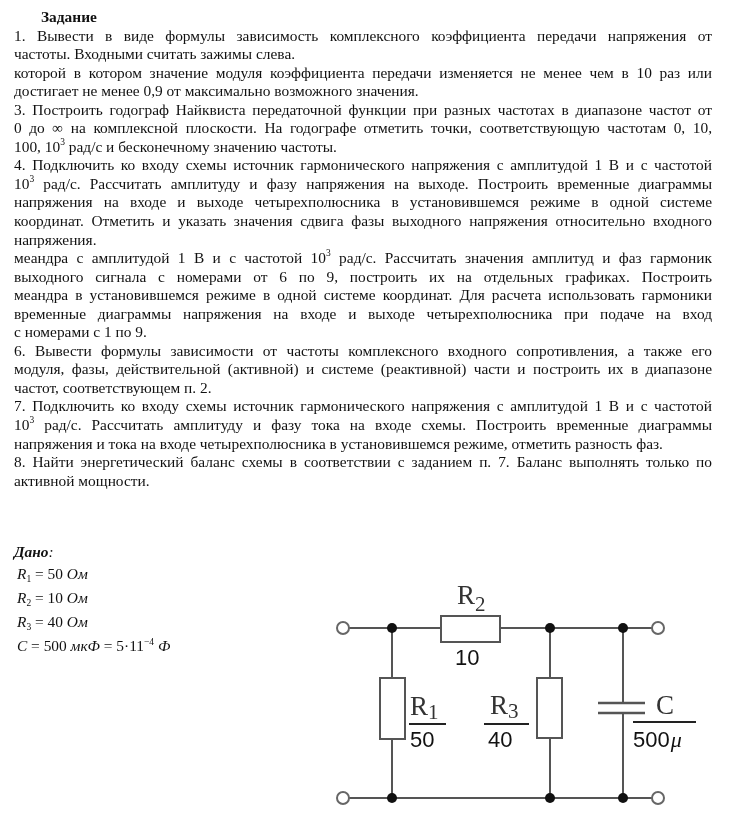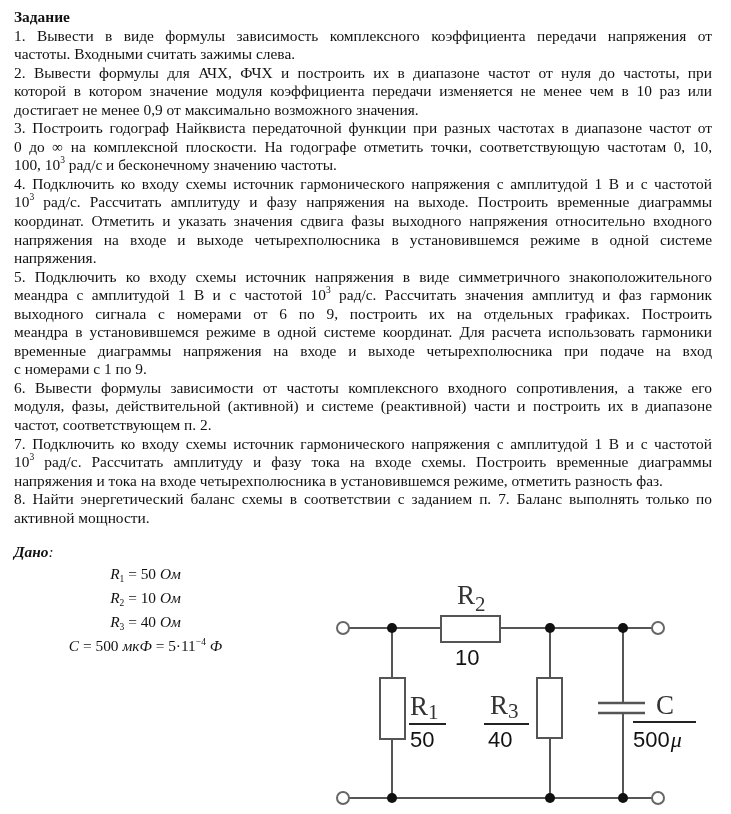--- a/index.html
+++ b/index.html
@@ -5,35 +5,35 @@
   html, body { margin: 0; padding: 0; background: #ffffff; }
   body {
     width: 731px; height: 814px; position: relative; overflow: hidden;
     font-family: "Liberation Serif", "DejaVu Serif", serif;
     color: #111111;
   }
   #task {
     position: absolute; left: 14px; top: 8px; width: 698px;
     font-size: 15.4px; line-height: 18.55px;
   }
-  .heading { font-weight: bold; display: block; height: 18.55px; }
+  .heading { font-weight: bold; display: block; height: 18.55px; margin-left: 27px; }
   .line {
     display: block; height: 18.55px; white-space: nowrap;
     text-align: justify; text-align-last: justify;
   }
   .line.last { text-align-last: left; }
   sup { font-size: 9.5px; line-height: 0; position: relative; top: -1px; vertical-align: super; }
 
   #given {
     position: absolute; left: 14px; top: 542px; width: 260px;
     font-size: 15.4px;
   }
   #given .g-head { font-weight: bold; height: 20px; line-height: 20px; font-style: italic; }
   #given .g-head .colon { font-weight: normal; }
-  #given .g-row { height: 24px; line-height: 24px; padding-left: 3px; white-space: nowrap; text-align: center; }
+  #given .g-row { height: 24px; line-height: 24px; padding-left: 3px; white-space: nowrap; }
   #given .it { font-style: italic; }
   #given sub { font-size: 9.5px; vertical-align: -3px; line-height: 0; }
   #given sup { font-size: 9.5px; vertical-align: 6px; line-height: 0; top: 0; }
 
   #circuit { position: absolute; left: 0; top: 0; width: 731px; height: 814px; pointer-events: none; }
   #circuit * { pointer-events: auto; }
   .wire { stroke: #555555; stroke-width: 2; fill: none; }
   .box { stroke: #555555; stroke-width: 2; fill: #ffffff; }
   .term { stroke: #666666; stroke-width: 2; fill: #ffffff; }
   .dot { fill: #111111; }
@@ -43,32 +43,30 @@
   .lbl-sans { font-family: "Liberation Sans", "DejaVu Sans", sans-serif; fill: #111111; }
 </style>
 </head>
 <body>
 
 <div id="task">
   <span class="heading">Задание</span>
   <div id="task-lines">
       <span class="line"><span>1. Вывести в виде формулы зависимость комплексного коэффициента передачи напряжения от</span></span>
       <span class="line last"><span>частоты. Входными считать зажимы слева.</span></span>
-      <span class="line"><span>2. Вывести формулы для АЧХ, ФЧХ и построить их в диапазоне частот от нуля до частоты, при</span></span>
       <span class="line"><span>которой в котором значение модуля коэффициента передачи изменяется не менее чем в 10 раз или</span></span>
       <span class="line last"><span>достигает не менее 0,9 от максимально возможного значения.</span></span>
       <span class="line"><span>3. Построить годограф Найквиста передаточной функции при разных частотах в диапазоне частот от</span></span>
       <span class="line"><span>0 до ∞ на комплексной плоскости. На годографе отметить точки, соответствующую частотам 0, 10,</span></span>
       <span class="line last"><span>100, 10</span><sup>3</sup><span> рад/с и бесконечному значению частоты.</span></span>
       <span class="line"><span>4. Подключить ко входу схемы источник гармонического напряжения с амплитудой 1 В и с частотой</span></span>
       <span class="line"><span>10</span><sup>3</sup><span> рад/с. Рассчитать амплитуду и фазу напряжения на выходе. Построить временные диаграммы</span></span>
+      <span class="line"><span>напряжения на входе и выходе четырехполюсника в установившемся режиме в одной системе</span></span>
       <span class="line"><span>координат. Отметить и указать значения сдвига фазы выходного напряжения относительно входного</span></span>
-      <span class="line"><span>напряжения на входе и выходе четырехполюсника в установившемся режиме в одной системе</span></span>
       <span class="line last"><span>напряжения.</span></span>
-      <span class="line"><span>5. Подключить ко входу схемы источник напряжения в виде симметричного знакоположительного</span></span>
       <span class="line"><span>меандра с амплитудой 1 В и с частотой 10</span><sup>3</sup><span> рад/с. Рассчитать значения амплитуд и фаз гармоник</span></span>
       <span class="line"><span>выходного сигнала с номерами от 6 по 9, построить их на отдельных графиках. Построить</span></span>
       <span class="line"><span>меандра в установившемся режиме в одной системе координат. Для расчета использовать гармоники</span></span>
       <span class="line"><span>временные диаграммы напряжения на входе и выходе четырехполюсника при подаче на вход</span></span>
       <span class="line last"><span>с номерами с 1 по 9.</span></span>
       <span class="line"><span>6. Вывести формулы зависимости от частоты комплексного входного сопротивления, а также его</span></span>
       <span class="line"><span>модуля, фазы, действительной (активной)   и системе (реактивной) части и построить их в диапазоне</span></span>
       <span class="line last"><span>частот, соответствующем п. 2.</span></span>
       <span class="line"><span>7. Подключить ко входу схемы источник гармонического напряжения с амплитудой 1 В и с частотой</span></span>
       <span class="line"><span>10</span><sup>3</sup><span> рад/с. Рассчитать амплитуду и фазу тока на входе схемы. Построить временные диаграммы</span></span>

